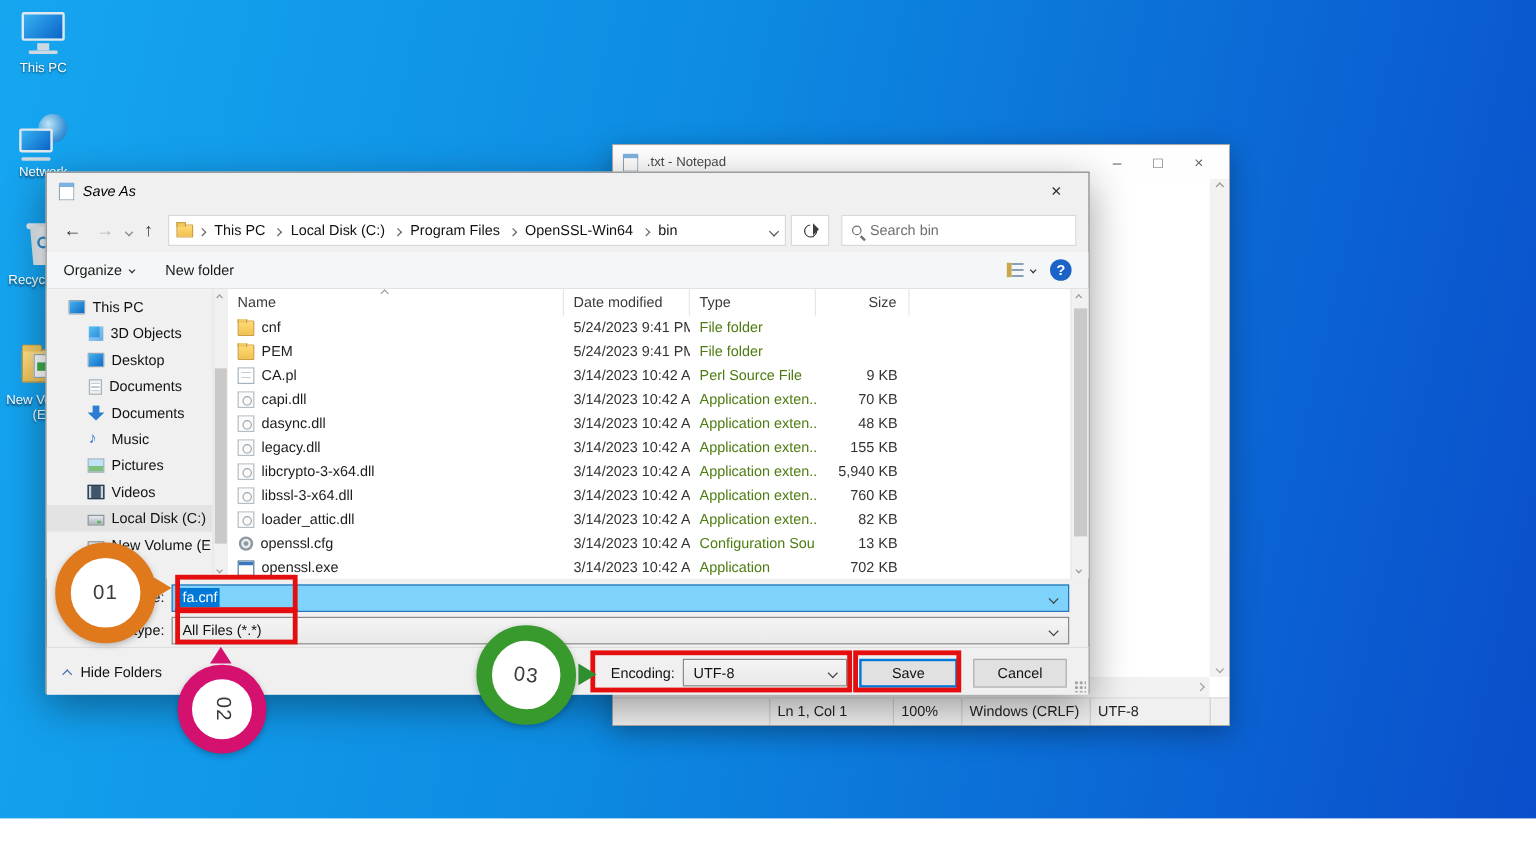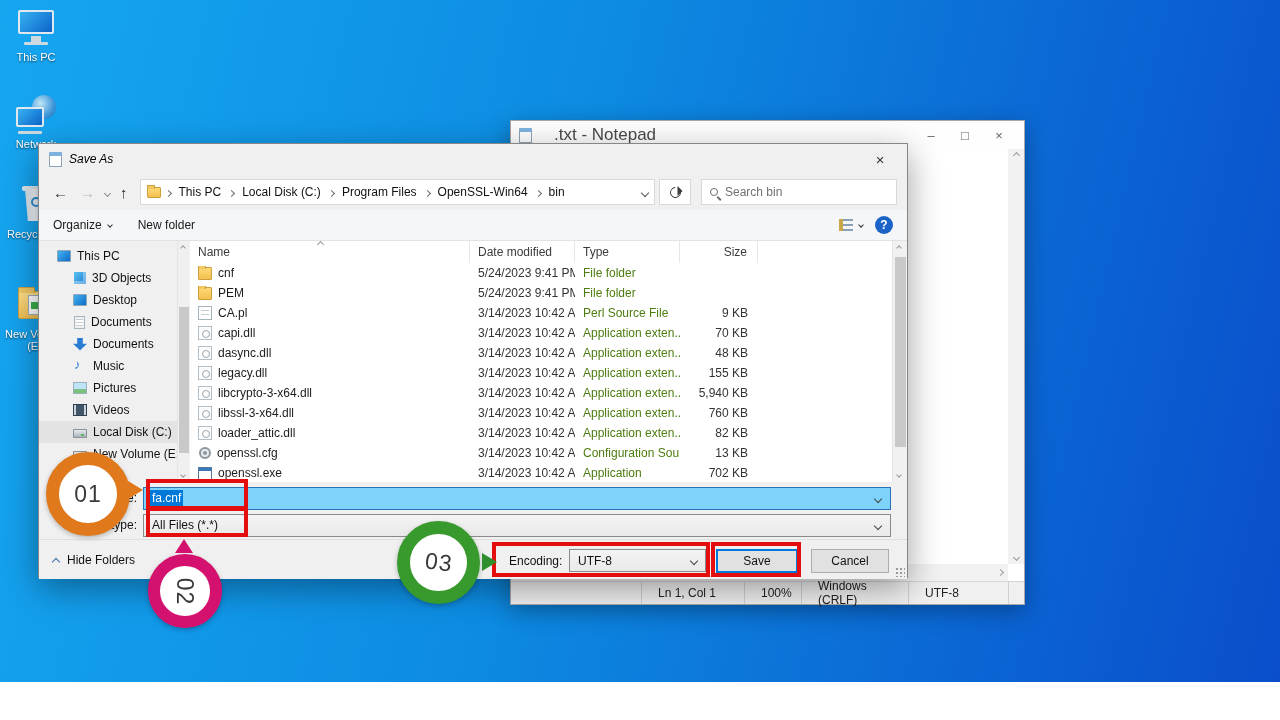--- a/index.html
+++ b/index.html
@@ -40,32 +40,32 @@
   .chv-u { transform:rotate(-135deg); }
   .chv-r { transform:rotate(-45deg); width:5px; height:5px; }
   .np-doc { display:inline-block; width:13px; height:15px; background:#fff; border:1px solid #8fa3b5;
     border-top:4px solid #7db2e0; border-radius:1px; }
 
   
   #notepad { position:absolute; left:510px; top:120px; width:515px; height:485px;
     background:#fff; border:1px solid #a8a8a8; box-shadow:0 6px 22px rgba(0,0,0,.30);
     display:flex; flex-direction:column; }
   .np-title { height:28px; background:#fefefe; display:flex; align-items:center; padding:0 8px; flex:none; }
-  .np-title .t { margin-left:22px; font-size:17px; color:#4a4a4a; flex:1; }
+  .np-title .t { margin-left:7px; font-size:11px; color:#4a4a4a; flex:1; }
   .np-btn { width:34px; height:26px; display:flex; align-items:center; justify-content:center;
     color:#666; font-size:13px; }
   .np-body { flex:1; position:relative; background:#fff; }
   .np-vscroll { position:absolute; right:0; top:0; bottom:17px; width:16px; background:#f2f2f2;
     display:flex; flex-direction:column; justify-content:space-between; align-items:center; padding:4px 0; }
   .np-hscroll { position:absolute; left:0; right:16px; bottom:0; height:17px; background:#f2f2f2;
     display:flex; justify-content:flex-end; align-items:center; padding:0 5px; }
   .np-vscroll .chv, .np-hscroll .chv { border-color:#9a9a9a; width:5px; height:5px; }
   .np-status { height:23px; background:#f0f0f0; border-top:1px solid #d5d5d5; display:flex; flex:none;
     font-size:12px; color:#222; align-items:center; }
-  .np-seg { border-left:1px solid #d0d0d0; height:100%; display:flex; align-items:center; padding-left:16px; }
+  .np-seg { border-left:1px solid #d0d0d0; height:100%; display:flex; align-items:center; padding-left:6px; }
   .np-grip { width:16px; height:100%; border-left:1px solid #d0d0d0; }
 
   
   #dialog { position:absolute; left:38px; top:143px; width:870px; height:435px; background:#f0f0f0;
     border:1px solid #868686; box-shadow:0 10px 32px rgba(0,0,0,.38); font-size:12px; color:#111; }
   .dlg-title { position:absolute; left:0; top:0; right:0; height:30px; display:flex; align-items:center; padding:0 10px;font-style:italic; }
   .dlg-title .t { margin-left:7px; font-size:12px; color:#000; flex:1; }
   .dlg-close { width:34px; height:26px; display:flex; align-items:center; justify-content:center;
     font-size:15px; color:#333; }
   .dlg-nav { position:absolute; left:0; top:30px; right:0; height:36px; display:flex; align-items:center;
@@ -192,21 +192,21 @@
 
   
   .hl { position:absolute; border:4px solid #e50e0e; background:transparent; }
   #hl-fname { left:146px; top:479px; width:102px; height:31px; }
   #hl-ftype { left:146px; top:507px; width:102px; height:30px; }
   #hl-enc   { left:492px; top:542px; width:218px; height:35px; }
   #hl-save  { left:711px; top:542px; width:90px; height:35px; }
 
   
   .step { position:absolute; border-radius:50%; background:#fff; display:flex; align-items:center;
-    justify-content:center; font-size:23px; color:#3a3a3a; letter-spacing:1px;
+    justify-content:center; font-size:17px; color:#3a3a3a; letter-spacing:1px;
     box-shadow:0 2px 5px rgba(0,0,0,.25); }
   #step1 { left:46px; top:452px; width:84px; height:84px; border:13px solid #e0791c; }
   #step2 { left:148px; top:554px; width:74px; height:74px; border:12px solid #d5116f; }
   #step2 .num { transform:rotate(90deg); }
   #step3 { left:397px; top:521px; width:83px; height:83px; border:13px solid #389a2d; }
   #step3 .num { transform:rotate(7deg); }
   .arr { position:absolute; width:0; height:0; }
   #arr1 { left:128px; top:481px; border-top:9px solid transparent; border-bottom:9px solid transparent;
     border-left:15px solid #e0791c; }
   #arr2 { left:175px; top:539px; border-left:9px solid transparent; border-right:9px solid transparent;

